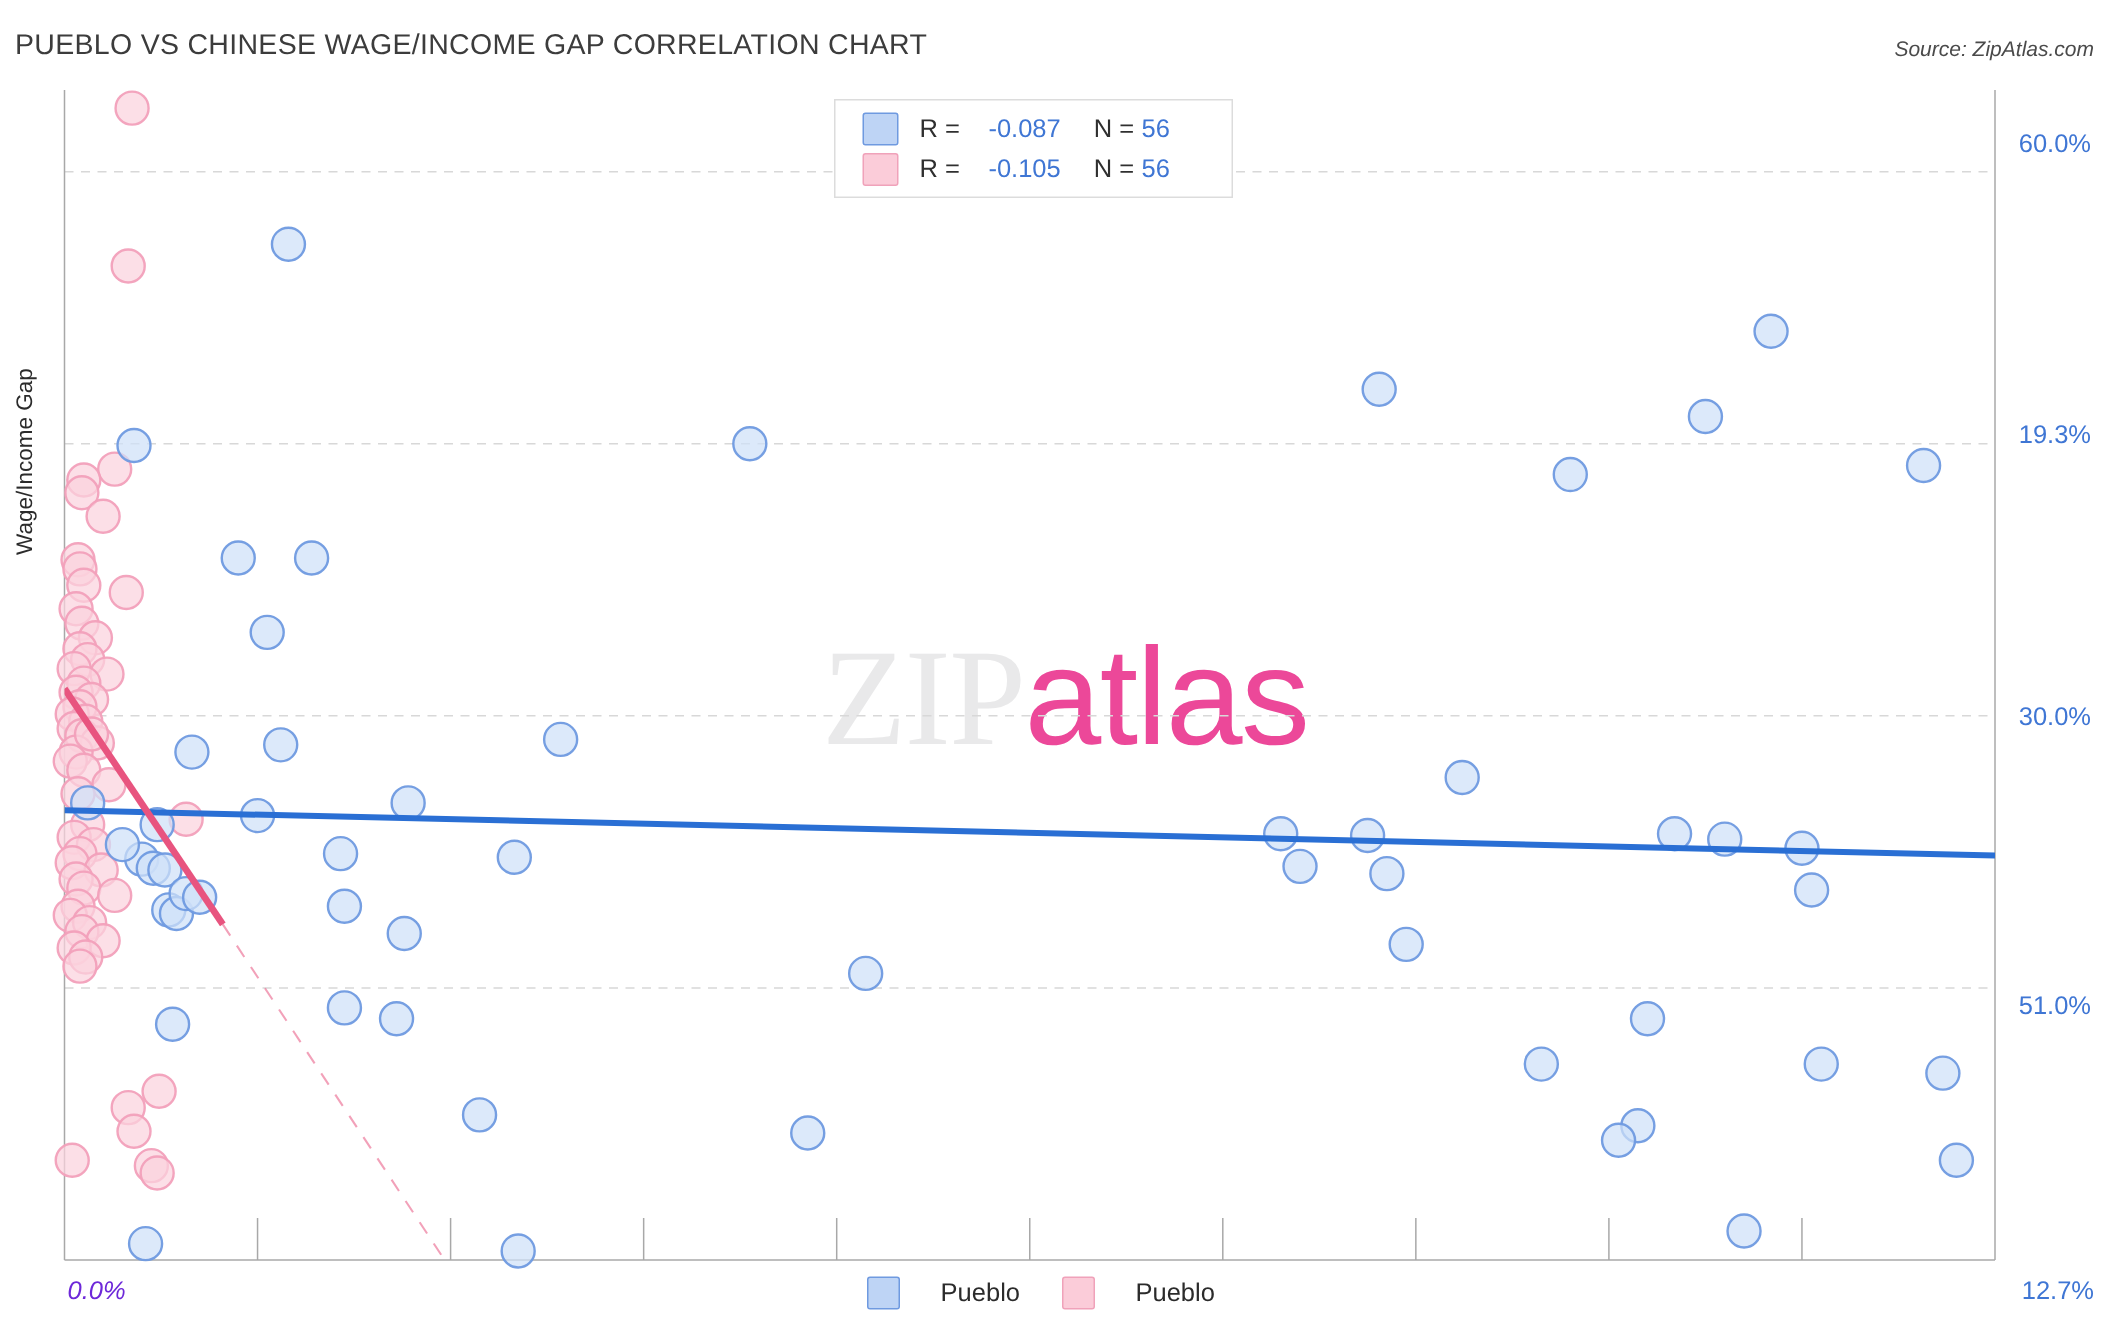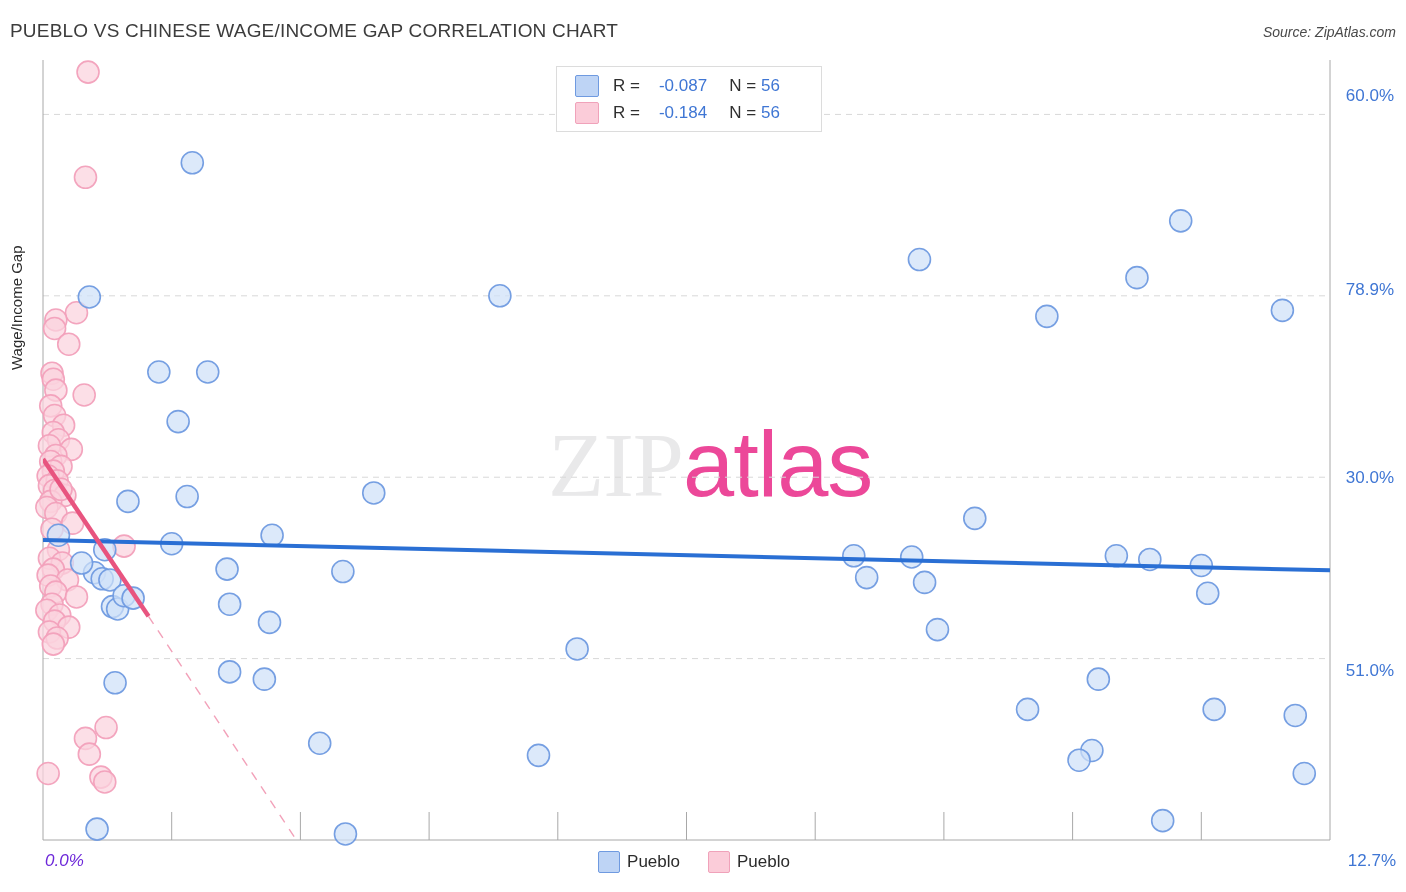--- a/index.html
+++ b/index.html
@@ -131,21 +131,21 @@
     top: 851px;
     width: 1406px;
     display: flex;
     justify-content: center;
     align-items: center;
     gap: 10px;
   }
   .bl-item {
     display: flex;
     align-items: center;
-    gap: 7px;
+    gap: 27px;
     margin-right: 18px;
   }
   .bl-sw {
     width: 20px;
     height: 20px;
     border-radius: 2px;
   }
   .bl-sw.blue { background: #bed4f5; border: 1px solid #6f9ae0; }
   .bl-sw.pink { background: #fbccd9; border: 1px solid #f0a2ba; }
   .bl-text {
@@ -321,39 +321,39 @@
         <clipPath id="plotclip">
           <rect x="43" y="60" width="1287" height="780"></rect>
         </clipPath>
       </defs>
       <line x1="43" y1="540.0930232558139" x2="1330" y2="570.3255813953488" stroke="#2a6fd4" stroke-width="4" stroke-linecap="butt" clip-path="url(#plotclip)"></line>
       <line x1="43" y1="459.0697674418605" x2="148.534" y2="616.2790697674418" stroke="#e8547f" stroke-width="4.5" stroke-linecap="butt" clip-path="url(#plotclip)"></line>
       <line x1="148.534" y1="616.2790697674418" x2="300.40000000000003" y2="846.046511627907" stroke="#e8547f" stroke-width="1.4" stroke-opacity="0.55" stroke-dasharray="9 8" clip-path="url(#plotclip)"></line>
     </svg>
 
   <div class="ytick" id="yt0" style="top:86px">60.0%</div>
-  <div class="ytick" id="yt1" style="top:280px">78.9%</div>
+  <div class="ytick" id="yt1" style="top:280px">19.3%</div>
   <div class="ytick" id="yt2" style="top:468px">30.0%</div>
   <div class="ytick" id="yt3" style="top:661px">51.0%</div>
 
   <div class="xtick-left">0.0%</div>
   <div class="xtick-right">12.7%</div>
 
   <div class="legend-box">
     <div class="legend-row r1">
       <span class="sw blue"></span>
       <span class="lg-label">R =</span>
       <span class="lg-val">-0.087</span>
       <span class="lg-n">N =</span>
       <span class="lg-nval">56</span>
     </div>
     <div class="legend-row r2">
       <span class="sw pink"></span>
       <span class="lg-label">R =</span>
-      <span class="lg-val">-0.184</span>
+      <span class="lg-val">-0.105</span>
       <span class="lg-n">N =</span>
       <span class="lg-nval">56</span>
     </div>
   </div>
 
   <div class="bottom-legend">
     <div class="bl-item">
       <span class="bl-sw blue"></span>
       <span class="bl-text">Pueblo</span>
     </div>

